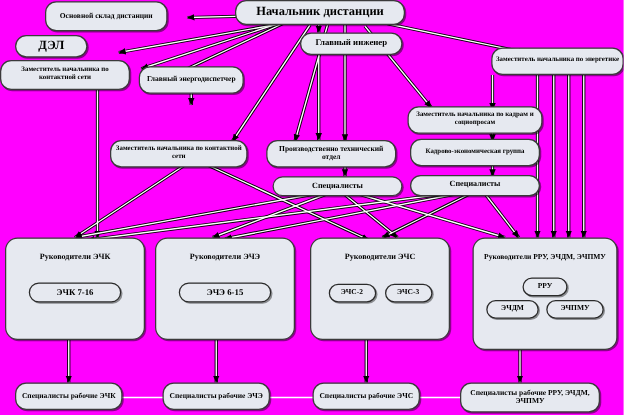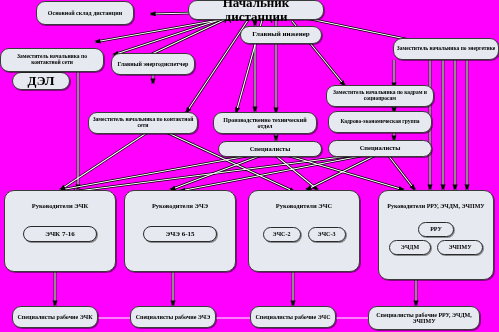--- a/index.html
+++ b/index.html
@@ -82,21 +82,21 @@
   .row2 {
     display: flex;
     gap: 6px;
     justify-content: center;
     width: 100%;
   }
   .f55 { font-size: 5.5px; }
   .f6  { font-size: 6px; }
   .f65 { font-size: 6.5px; }
   .f7  { font-size: 7px; }
-  .f75 { font-size: 13px; }
+  .f75 { font-size: 10px; }
 </style>
 </head>
 <body>
 
 <div id="canvas">
 
   <svg id="edges" viewBox="0 0 499 332" xmlns="http://www.w3.org/2000/svg">
     <defs>
       <marker id="ah" markerWidth="7" markerHeight="7" refX="5.6" refY="2.6" orient="auto" markerUnits="userSpaceOnUse">
         <path d="M0,0 L6,2.6 L0,5.2 z" fill="#000000"></path>
@@ -187,21 +187,21 @@
   </svg>
 
   <div class="node f6" style="left:36px; top:1px; width:98px; height:24px;">
     <span>Основной склад дистанции</span>
   </div>
 
   <div class="node f75" style="left:188px; top:0px; width:136px; height:20px;">
     <span>Начальник дистанции</span>
   </div>
 
-  <div class="node f75" style="left:12px; top:28px; width:58px; height:18px;margin-top:44px;">
+  <div class="node f75" style="left:12px; top:28px; width:58px; height:18px;">
     <span>ДЭЛ</span>
   </div>
 
   <div class="node f55" style="left:0px; top:48px; width:104px; height:24px;">
     <span>Заместитель начальника по контактной сети</span>
   </div>
 
   <div class="node f7" style="left:240px; top:26px; width:82px; height:18px;">
     <span>Главный инженер</span>
   </div>

